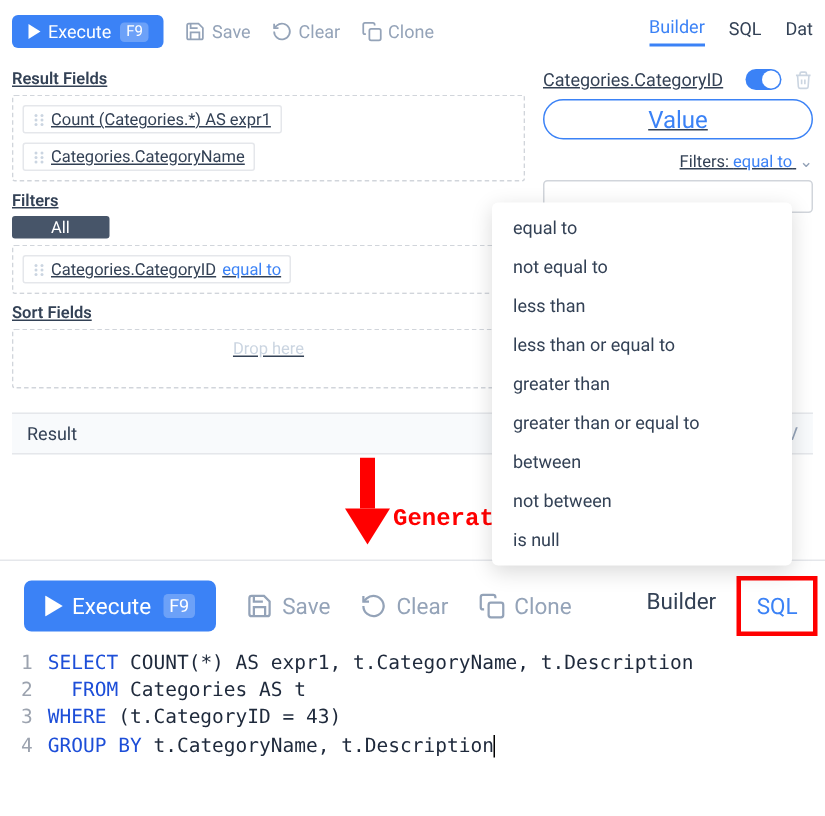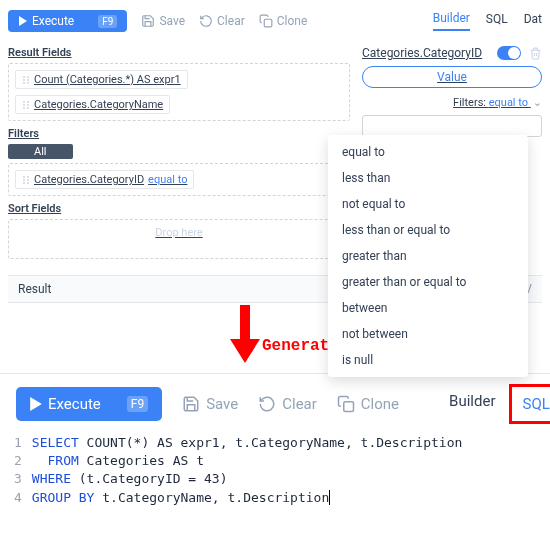--- a/index.html
+++ b/index.html
@@ -46,21 +46,21 @@
     border-radius: 4px;
     font-size: 12px;
     cursor: pointer;
   }
   .btn-execute svg { display: block; }
   .kbd {
     background: rgba(255,255,255,0.25);
     border-radius: 3px;
     padding: 1px 4px;
     font-size: 10px;
-    margin-left: 20px;
+    margin-left: 2px;
   }
   .tool {
     display: inline-flex;
     align-items: center;
     gap: 4px;
     color: var(--muted);
     cursor: pointer;
   }
   .tool svg { display: block; }
   .spacer { flex: 1; }
@@ -129,21 +129,21 @@
   .right-head .icons { display:flex; gap:8px; color:#cbd5e1; align-items:center;}
   .toggle {
     width: 24px; height: 14px; background: var(--blue); border-radius: 7px; position: relative;
   }
   .toggle::after {
     content:""; position:absolute; right:1px; top:1px; width:12px; height:12px; background:#fff; border-radius:50%;
   }
   .value-btn {
     display:block; width:100%; text-align:center;
     border:1px solid var(--blue); color:var(--blue);
-    border-radius: 14px; padding: 3px 0; font-size:12px; cursor:pointer;
+    border-radius: 14px; padding: 3px 0; font-size:16px; cursor:pointer;
     background:#fff;
     margin-bottom: 8px;
   }
   .filter-line { text-align:right; font-size:11px; color:var(--text); }
   .filter-line .equal-link::after { content:" "; }
   .chev { display:inline-block; margin-left:2px; color:#94a3b8;}
   .filter-input {
     width:100%; height:22px; border:1px solid var(--border); border-radius:3px; margin-top:6px;
   }
 
@@ -372,22 +372,22 @@
             <line x1="5" y1="21" x2="19" y2="21"></line>
           </svg>
         <span>CSV</span>
       </span>
     </div>
   </div>
 </div>
 
 <div class="dropdown">
   <div class="item">equal to</div>
+  <div class="item">not equal to</div>
   <div class="item">less than</div>
-  <div class="item">not equal to</div>
   <div class="item">less than or equal to</div>
   <div class="item">greater than</div>
   <div class="item">greater than or equal to</div>
   <div class="item">between</div>
   <div class="item">not between</div>
   <div class="item">is null</div>
 </div>
 
 <div class="annot">
   <svg class="arrow" width="34" height="60" viewBox="0 0 34 60">

